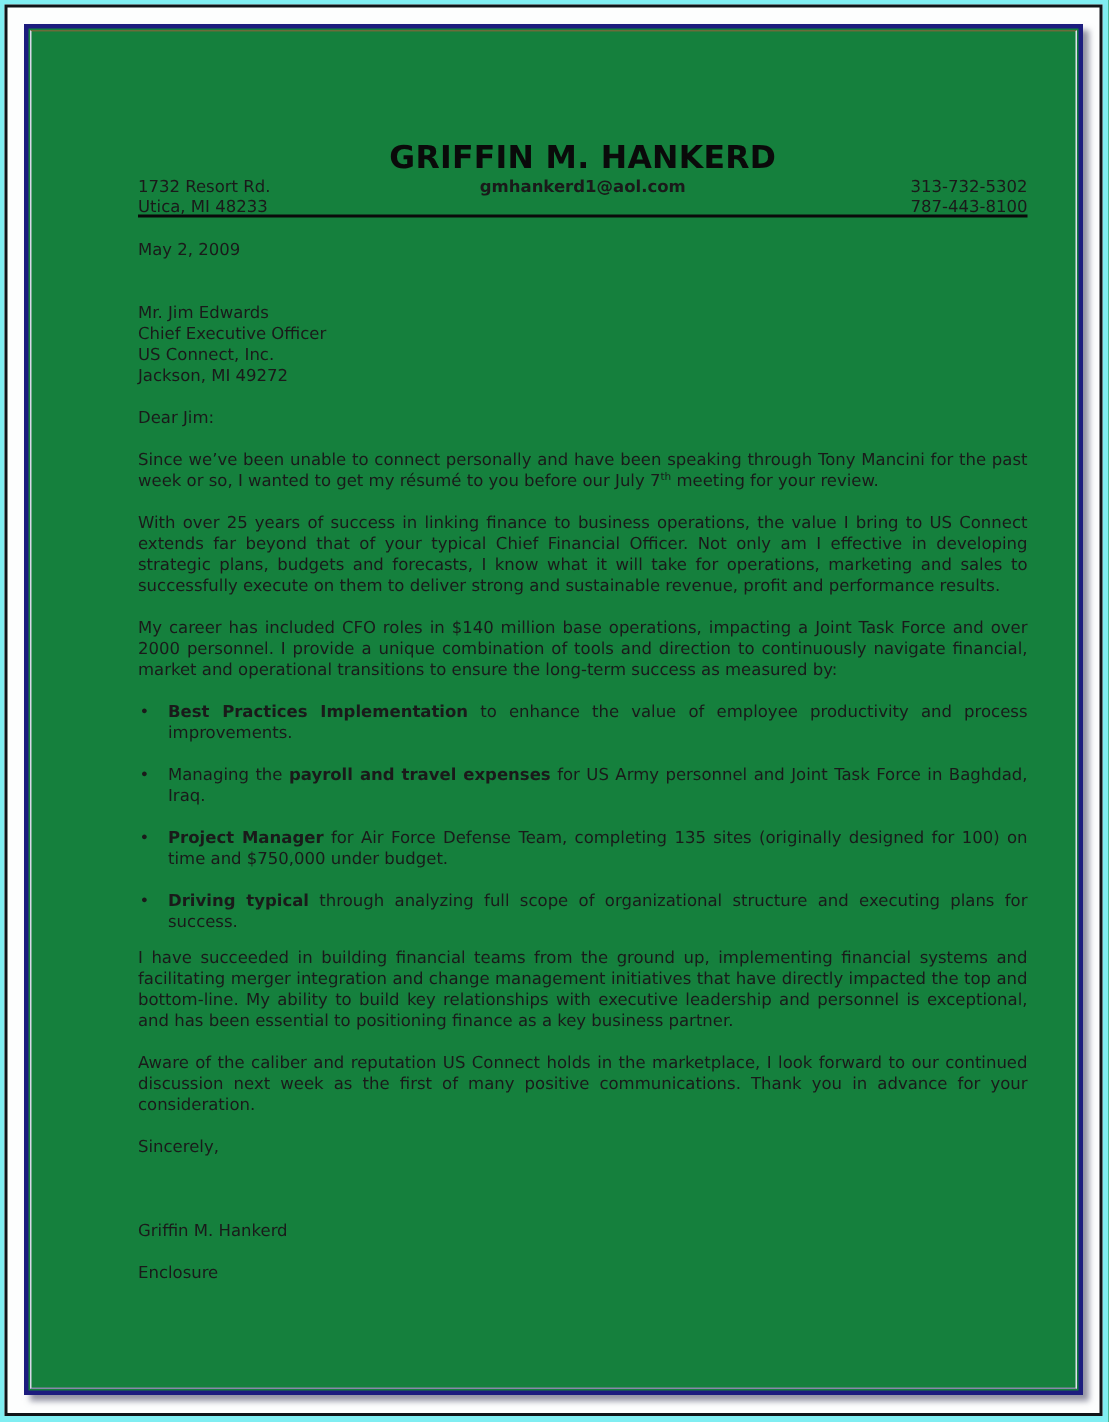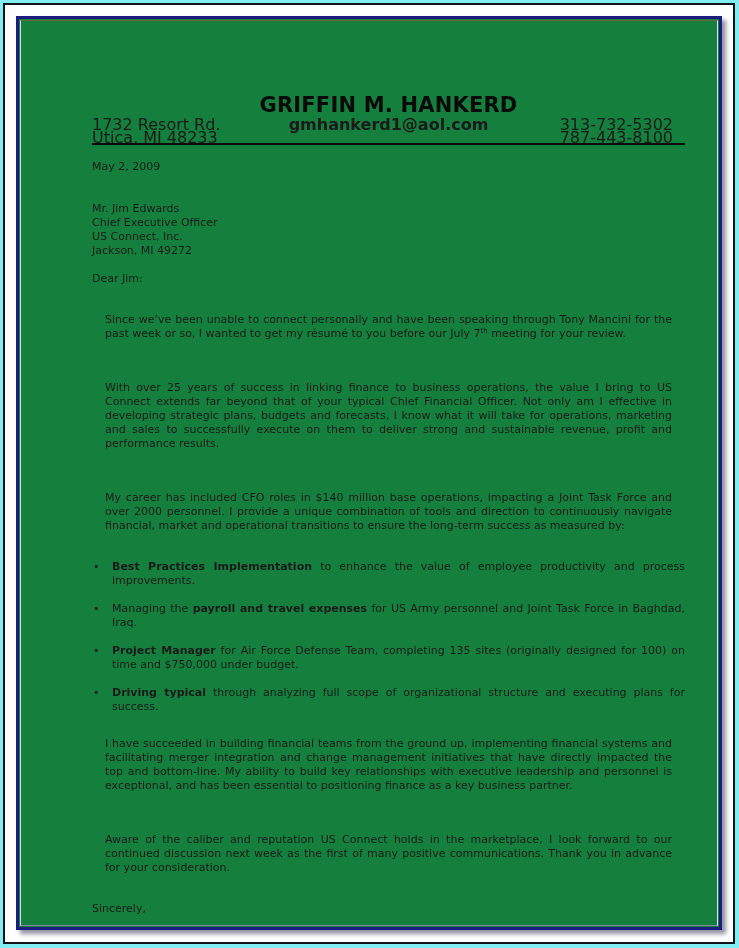--- a/index.html
+++ b/index.html
@@ -33,28 +33,28 @@
     position: absolute; left: 73px; top: 0; width: 593px;
     font-size: 11px; line-height: 14px; color: #1a1a1a;
   }
   .name {
     position: absolute; left: 0; right: 0; top: 74px;
     text-align: center; font-weight: bold; font-size: 21px; letter-spacing: 0.2px;
     color: #0a0a0a; line-height: 24px;
   }
   .hdr-row {
     position: absolute; left: 0; right: 0; top: 99px; height: 28px;
-    font-size: 16px; line-height: 13px; color: #1a1a1a;
+    font-size: 11px; line-height: 13px; color: #1a1a1a;
   }
   .hdr-left { position: absolute; left: 0; top: 0; }
   .hdr-center { position: absolute; left: 0; right: 0; top: 0; text-align: center; font-weight: bold; }
-  .hdr-right { position: absolute; right: 12px; top: 0; }
+  .hdr-right { position: absolute; right: 0; top: 0; }
   .rule { position: absolute; left: 0; right: 0; top: 124px; height: 0; border-top: 2px solid #0a0a0a; }
   .body { position: absolute; left: 0; right: 0; top: 141px; }
-  .p { margin: 13px; text-align: justify; }
+  .p { margin: 0; text-align: justify; }
   .gap14 { height: 14px; }
   .gap28 { height: 28px; }
   .gap42 { height: 42px; }
   ul.bullets { list-style: none; margin: 0; padding: 0; }
   ul.bullets li { position: relative; padding-left: 20px; text-align: justify; margin-bottom: 14px; }
   ul.bullets li .dot { position: absolute; left: 1px; top: 0; }
   b { font-weight: bold; }
   sup { font-size: 7px; line-height: 0; vertical-align: 4px; }
 </style>
 </head>

